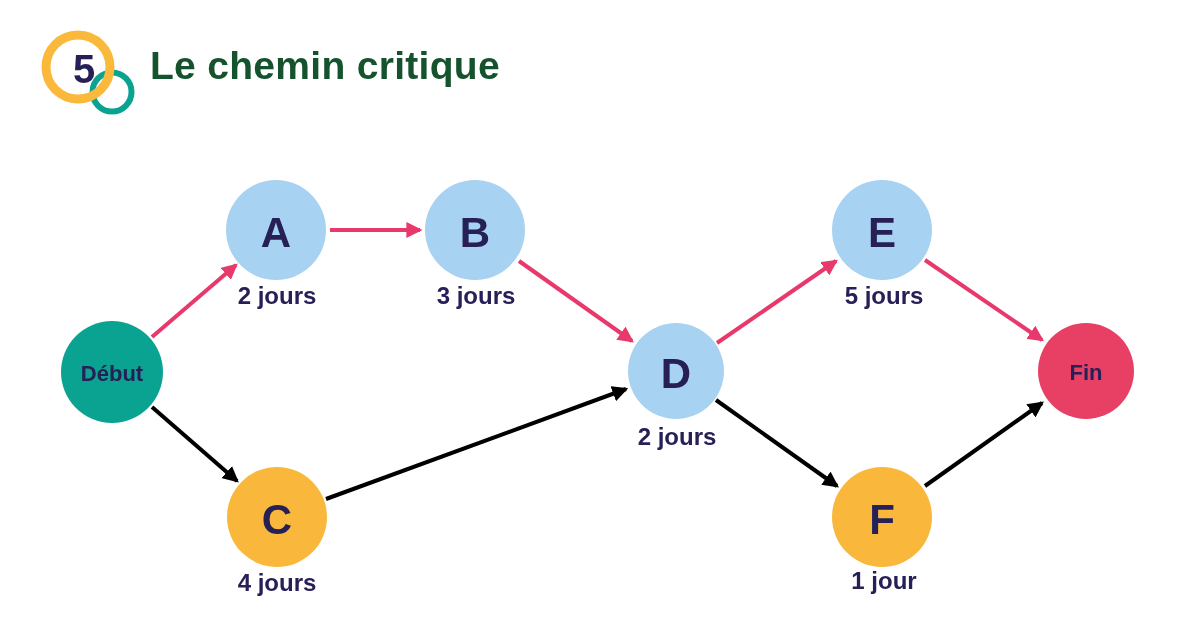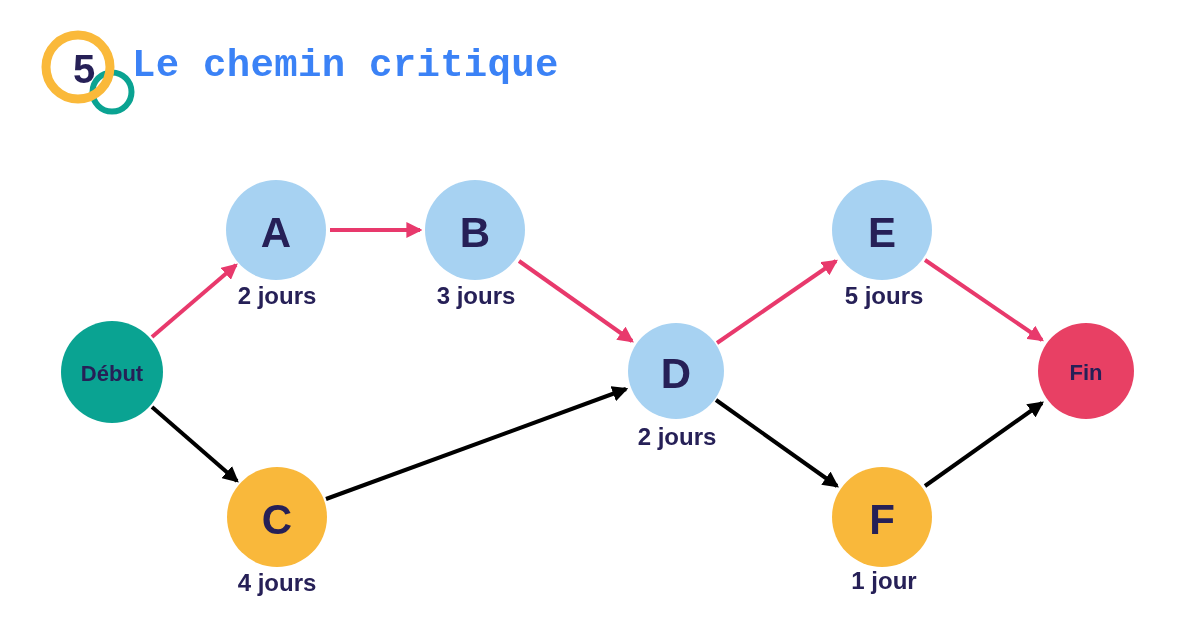--- a/index.html
+++ b/index.html
@@ -13,24 +13,24 @@
 
   
   .badge { position: absolute; left: 36px; top: 22px; }
   .badge-num {
     font-family: "Liberation Sans", sans-serif;
     font-weight: 700; font-size: 40px;
     fill: #262057;
     text-anchor: middle; dominant-baseline: central;
   }
   .title {
-    position: absolute; left: 132px; top: 44px; margin: 0;
-    font-family: Liberation Mono, monospace;
+    position: absolute; left: 150px; top: 44px; margin: 0;
+    font-family: Liberation Sans, sans-serif;
     font-weight: 700; font-size: 39px; letter-spacing: 0.3px;
-    color: #3b82f6;
+    color: #14532d;
     white-space: nowrap;
   }
 
   
   .diagram { position: absolute; left: 0; top: 0; }
   .edge { stroke-width: 4; fill: none; }
   .node-letter {
     font-family: "Liberation Sans", sans-serif;
     font-weight: 700; font-size: 42px;
     fill: #262057; text-anchor: middle; dominant-baseline: central;

